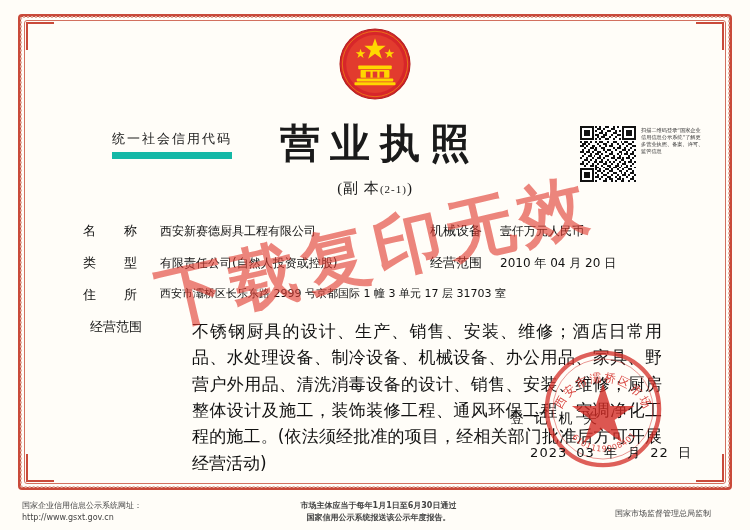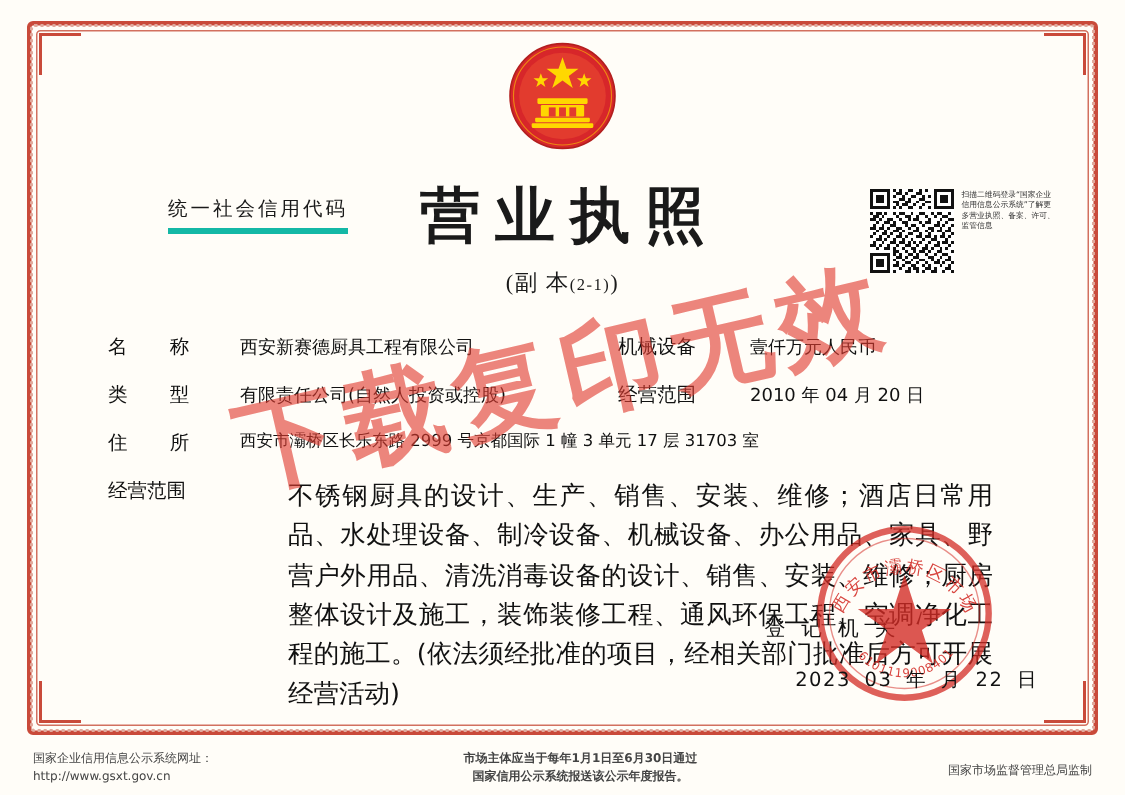--- a/index.html
+++ b/index.html
@@ -106,21 +106,21 @@
     position: absolute;
     left: 72px;
     top: 128px;
     width: 200px;
     text-align: center;
   }
   .credit-label {
     font-size: 13px;
     color: #1a1a1a;
     letter-spacing: 2px;
-    border-bottom: 4px solid #14b8a6;
+    border-bottom: 7px solid #14b8a6;
     padding-bottom: 4px;
     display: inline-block;
   }
   .credit-value {
     margin-top: 8px;
     font-size: 13px;
     color: #1a1a1a;
     letter-spacing: 0.5px;
     font-family: "DejaVu Sans Mono", "Liberation Mono", monospace;
   }
@@ -169,20 +169,21 @@
     flex: 1;
     display: flex;
     align-items: flex-start;
   }
   .flabel {
     font-size: 13px;
     color: #111;
     width: 88px;
     flex: 0 0 88px;
     letter-spacing: 0px;
+    text-align: center;
   }
   .flabel.w4 { letter-spacing: 12px; }
   .fvalue {
     font-size: 12px;
     color: #111;
     line-height: 1.5;
   }
   .fvalue.small {
     font-size: 11px;
   }
@@ -245,21 +246,21 @@
     color: rgba(224, 60, 49, 0.62);
     letter-spacing: 6px;
     white-space: nowrap;
     pointer-events: none;
   }
 
   
   .footer {
     position: absolute;
     left: 0;
-    right: 0;
+    right: 17px;
     bottom: 6px;
     padding: 0 22px;
     display: flex;
     justify-content: space-between;
     align-items: flex-start;
     font-size: 8px;
     color: #444;
     box-sizing: border-box;
   }
   .footer-col {

